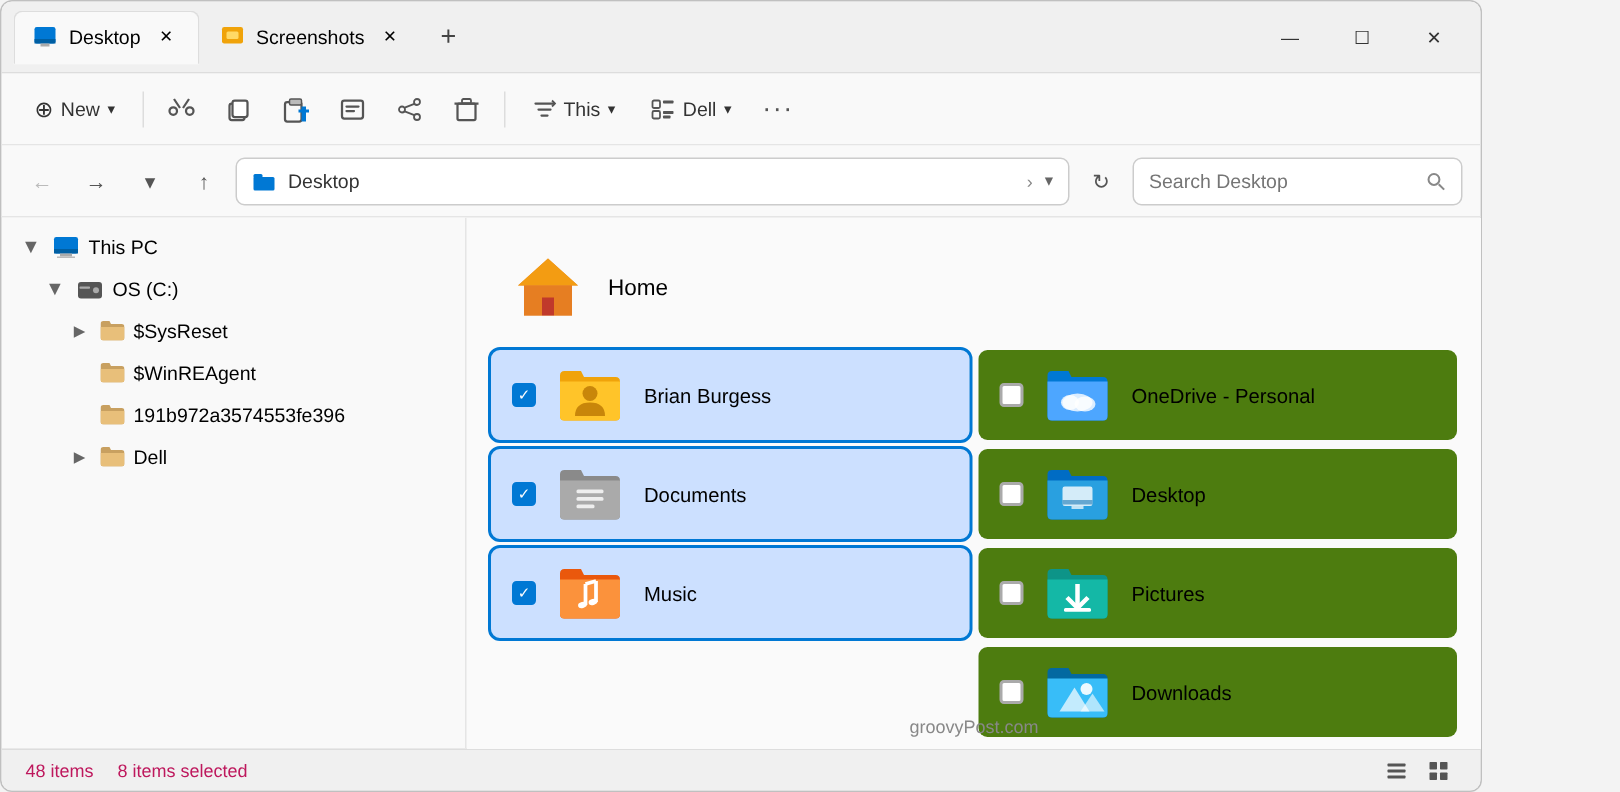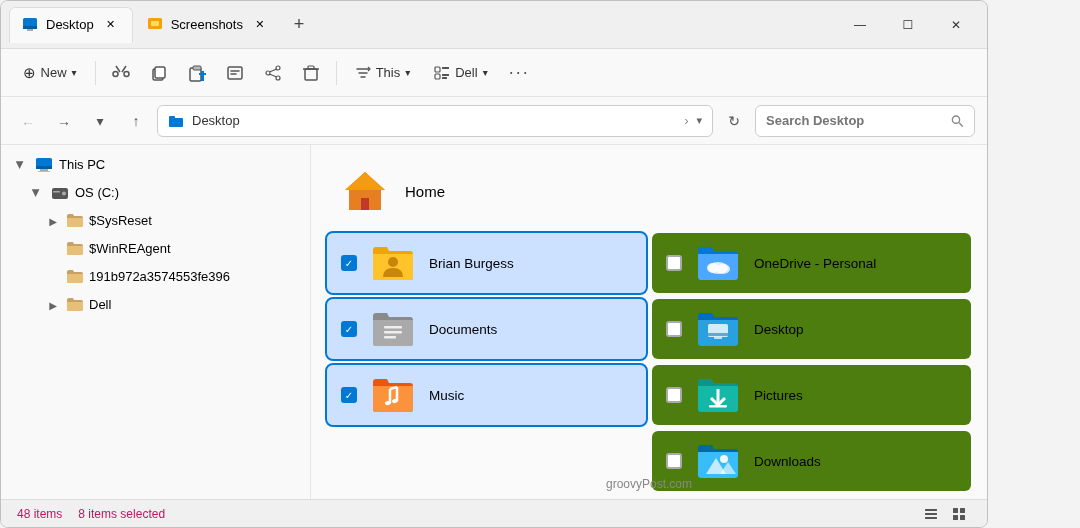--- a/index.html
+++ b/index.html
@@ -197,21 +197,20 @@
       gap: 6px;
       width: 220px;
     }
     .search-box input {
       border: none;
       outline: none;
       font-size: 13px;
       color: #666;
       background: transparent;
       width: 100%;
-      font-weight: bold;
     }
 
     
     .content {
       display: flex;
       flex: 1;
       overflow: hidden;
     }
 
     

